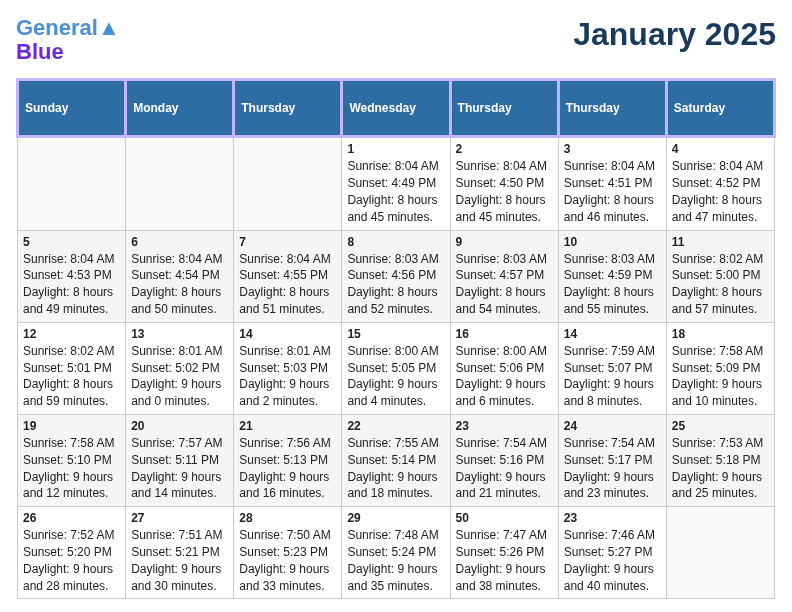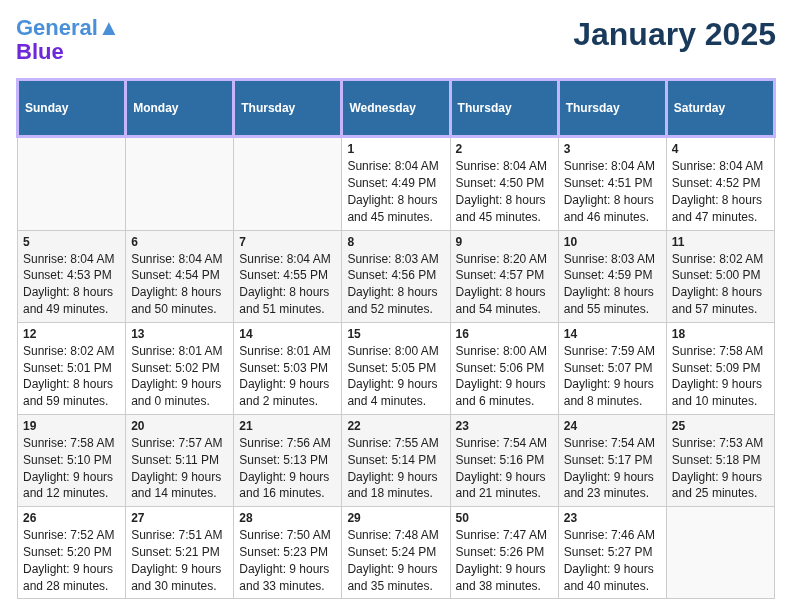--- a/index.html
+++ b/index.html
@@ -167,21 +167,21 @@
         </td>
         <td>
           <span class="day-num">8</span>
           <div class="day-info">Sunrise: 8:03 AM
 Sunset: 4:56 PM
 Daylight: 8 hours
 and 52 minutes.</div>
         </td>
         <td>
           <span class="day-num">9</span>
-          <div class="day-info">Sunrise: 8:20 AM
+          <div class="day-info">Sunrise: 8:03 AM
 Sunset: 4:57 PM
 Daylight: 8 hours
 and 54 minutes.</div>
         </td>
         <td>
           <span class="day-num">10</span>
           <div class="day-info">Sunrise: 8:03 AM
 Sunset: 4:59 PM
 Daylight: 8 hours
 and 55 minutes.</div>

